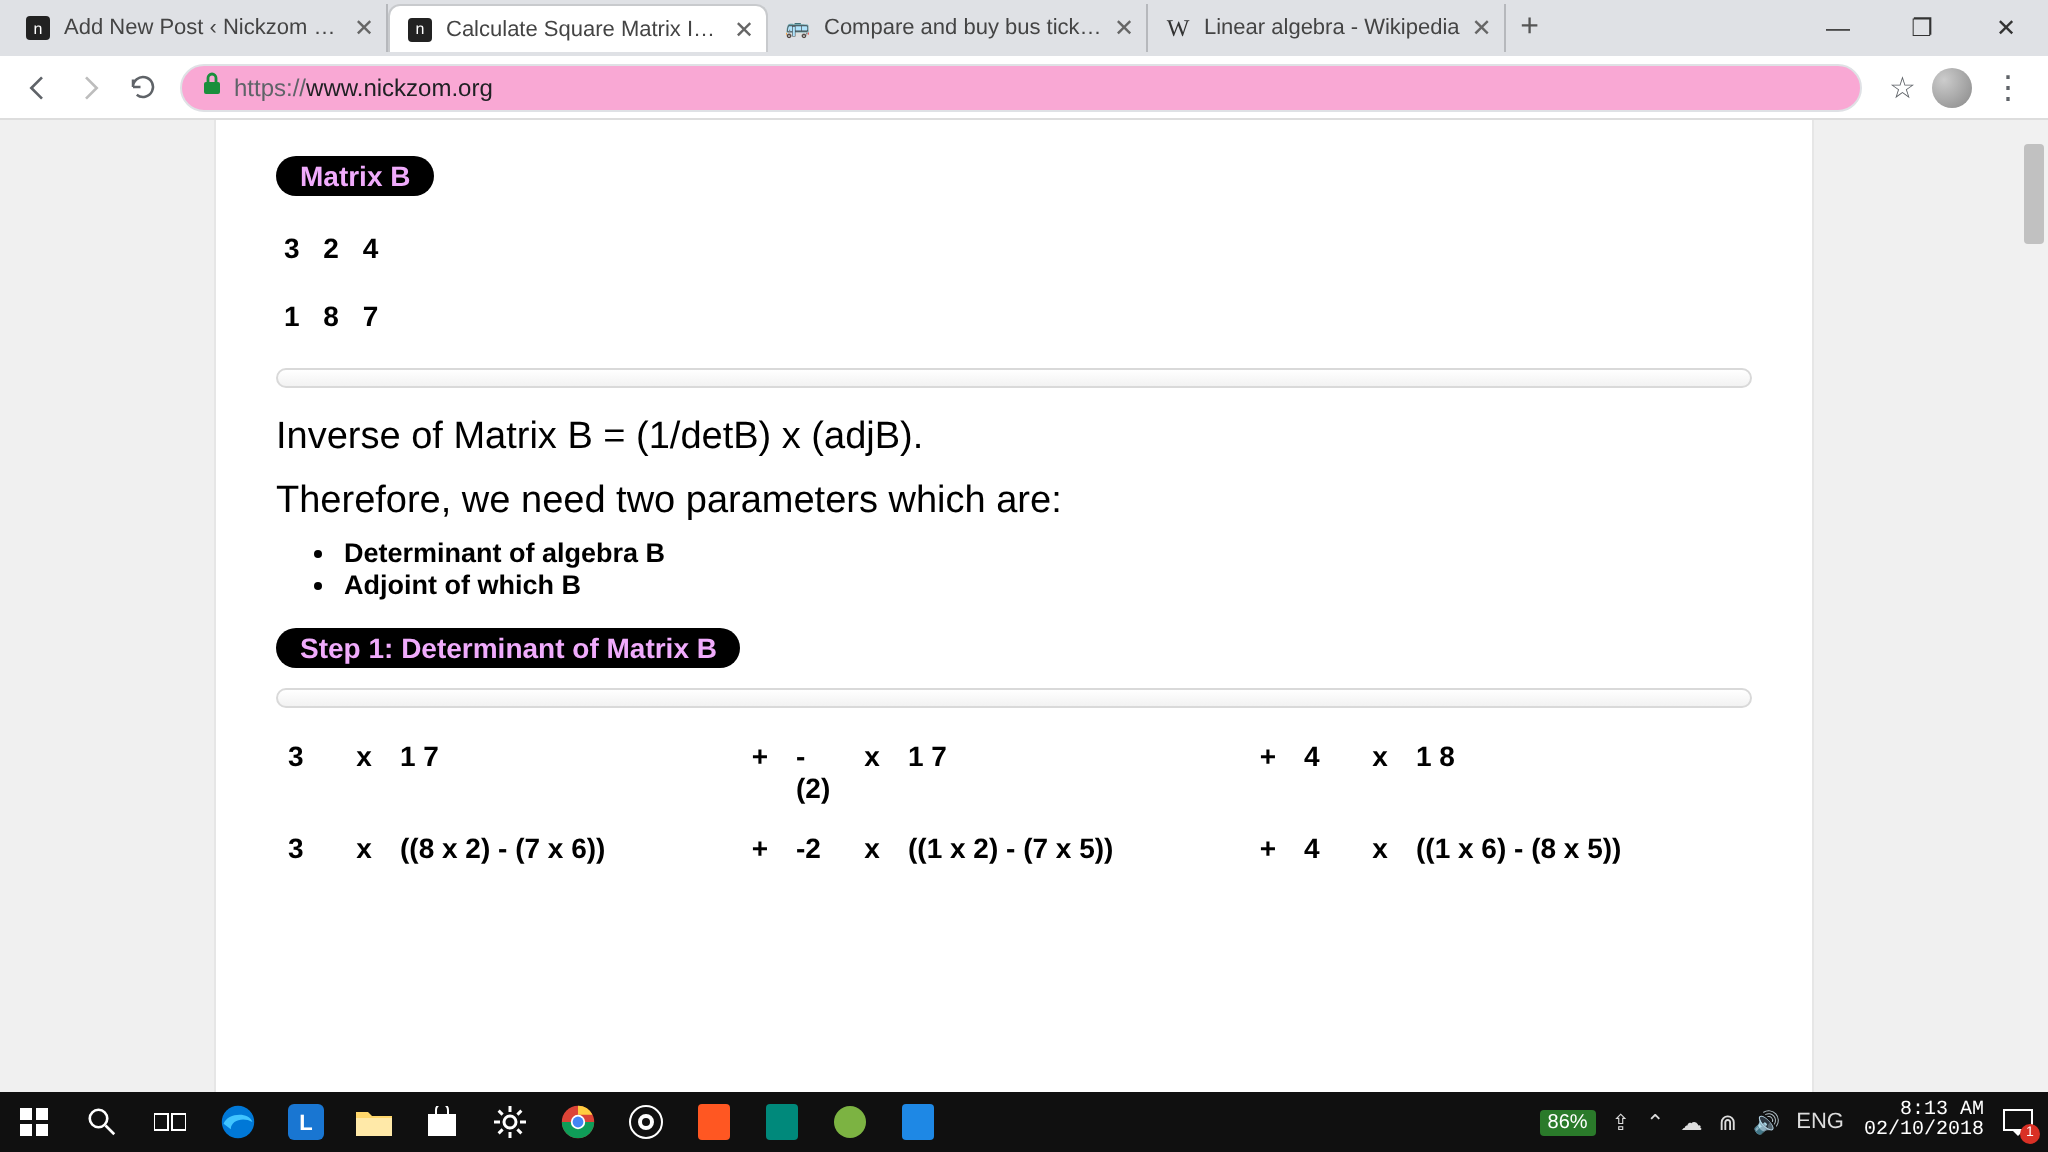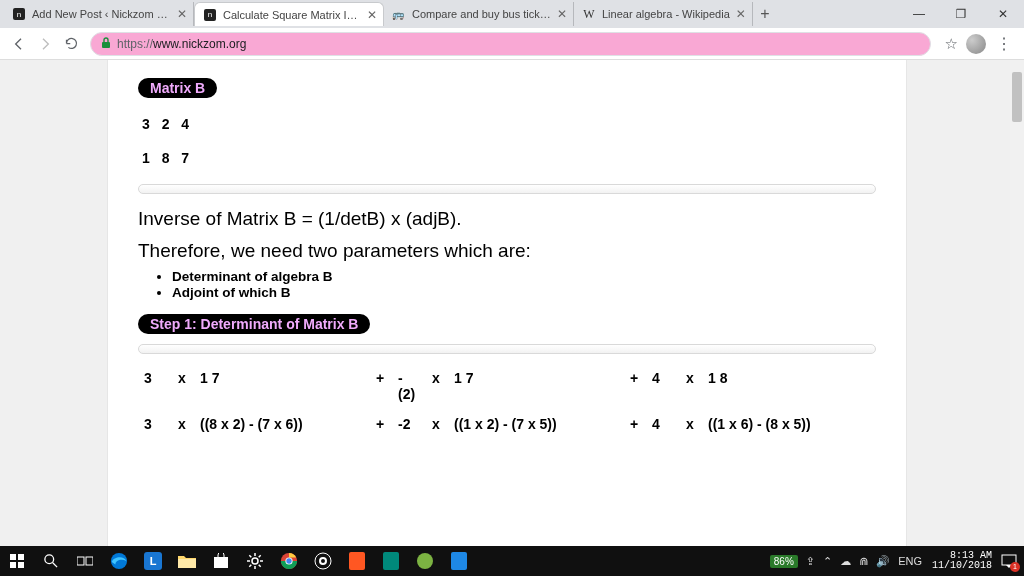--- a/index.html
+++ b/index.html
@@ -293,21 +293,21 @@
   <div class="tb-right">
     <span class="battery-chip">86%</span>
     <span class="tray-icn">⇪</span>
     <span class="tray-icn">⌃</span>
     <span class="tray-icn">☁</span>
     <span class="tray-icn">⋒</span>
     <span class="tray-icn">🔊</span>
     <span class="tray-icn">ENG</span>
     <div class="clock">
       <div>8:13 AM</div>
-      <div>11/10/2018</div>
+      <div>02/10/2018</div>
     </div>
     <div class="notif">
       <svg width="16" height="16" viewBox="0 0 16 16">
           <rect x="1" y="2" width="14" height="10" fill="none" stroke="#fff"></rect>
           <path d="M5 12l3 3 3-3" fill="#fff"></path>
         </svg>
       <span class="badge">1</span>
     </div>
   </div>
 </div>

